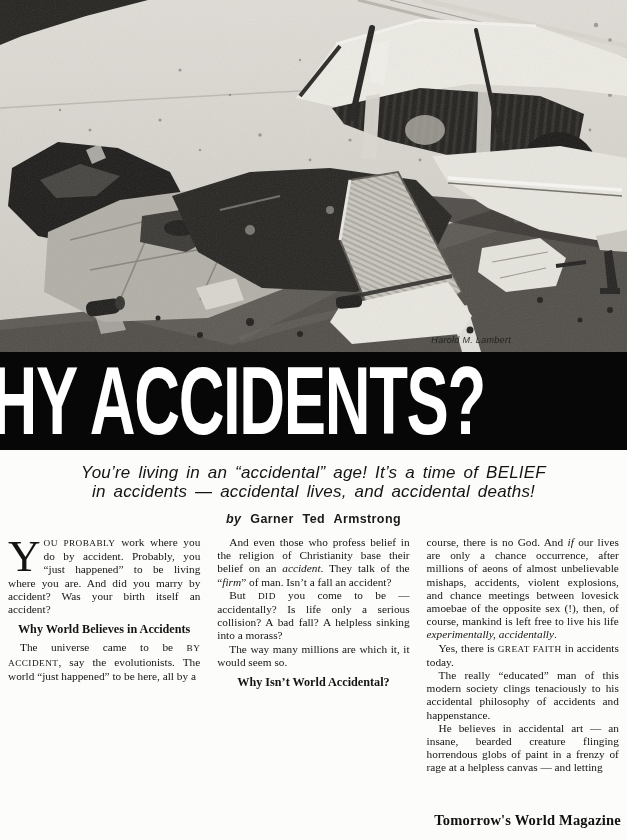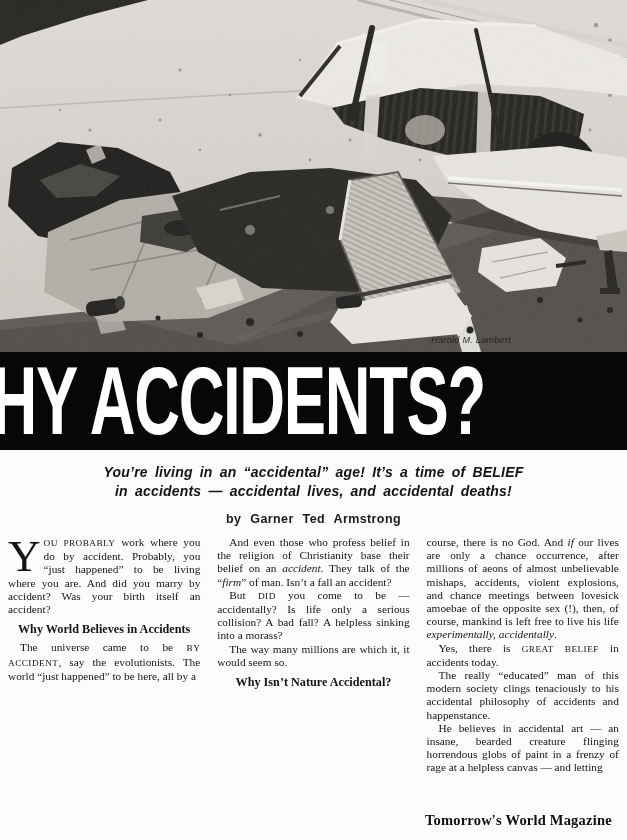--- a/index.html
+++ b/index.html
@@ -12,40 +12,40 @@
   .credit{position:absolute;right:16px;bottom:7px;font:italic 9px "Liberation Sans",sans-serif;
           color:rgba(28,27,24,.92);letter-spacing:.3px;}
 
   
   .banner{height:98px;background:#070707;display:flex;align-items:center;justify-content:flex-end;overflow:hidden;}
   .banner h1{margin:0;color:#ffffff;font-family:"Liberation Sans",sans-serif;font-weight:bold;
              font-size:96px;line-height:.92;letter-spacing:-2px;transform:scaleX(.66);white-space:nowrap;}
 
   
   .standfirst{margin-top:13px;text-align:center;font-family:"Liberation Sans",sans-serif;
-              font-style:italic;font-weight:bold;font-size:14px;line-height:19px;color:#141414;}
+              font-style:italic;font-weight:normal;font-size:17px;line-height:19px;color:#141414;}
   .standfirst p{margin:0;word-spacing:3px;letter-spacing:.2px;}
   .byline{text-align:center;margin-top:11px;font-family:"Liberation Sans",sans-serif;
           font-size:12.5px;font-weight:bold;color:#1a1a1a;word-spacing:5px;letter-spacing:.4px;}
-  .byline .by{}
+  .byline .by{font-style:italic;}
 
   
   .columns{display:flex;gap:17px;padding:10px 7px 0 8px;}
   .col{width:192.3px;font-size:11.3px;line-height:13.2px;text-align:justify;color:#141413;
        hyphens:none;}
   .blk{margin:0;}
   .blk.para{text-indent:12px;}
   .blk.para-flush{text-indent:0;}
   .blk.para-drop{text-indent:0;}
   .blk.heading{font-weight:bold;text-align:center;text-indent:0;font-size:12.2px;margin:7px 0 5px;}
   .dc{float:left;font-size:45px;line-height:37px;padding:2px 3px 0 0;}
   .sc{font-size:.82em;letter-spacing:.45px;margin-top:24px;}
   .i{font-style:italic;}
 
-  .footer{position:absolute;left:425px;top:812px;width:196px;text-align:left;
+  .footer{position:absolute;left:425px;top:812px;width:196px;text-align:right;
           font-weight:bold;font-size:14.5px;letter-spacing:.2px;color:#101010;}
 </style>
 </head>
 <body>
 
 <div class="page">
 
   <figure class="photo">
     <svg width="627" height="352" viewBox="0 0 627 352">
       <defs>
@@ -217,25 +217,25 @@
   <main class="columns">
     <div class="col">
         <p class="blk para-drop"><span class="dc">Y</span><span class="sc">OU PROBABLY</span><span> work where you do by accident. Probably, you “just happened” to be living where you are. And did you marry by accident? Was your birth itself an accident?</span></p>
         <h3 class="blk heading"><span>Why World Believes in Accidents</span></h3>
         <p class="blk para"><span>The universe came to be </span><span class="sc">BY ACCIDENT</span><span>, say the evolutionists. The world “just happened” to be here, all by a</span></p>
       </div>
     <div class="col">
         <p class="blk para"><span>And even those who profess belief in the religion of Christianity base their belief on an </span><span class="i">accident</span><span>. They talk of the “</span><span class="i">firm</span><span>” of man. Isn’t a fall an accident?</span></p>
         <p class="blk para"><span>But </span><span class="sc">DID</span><span> you come to be — accidentally? Is life only a serious collision? A bad fall? A helpless sinking into a morass?</span></p>
         <p class="blk para"><span>The way many millions are which it, it would seem so.</span></p>
-        <h3 class="blk heading"><span>Why Isn’t Nature Accidental?</span></h3>
+        <h3 class="blk heading"><span>Why Isn’t World Accidental?</span></h3>
       </div>
     <div class="col">
         <p class="blk para-flush"><span>course, there is no God. And </span><span class="i">if</span><span> our lives are only a chance occurrence, after millions of aeons of almost unbelievable mishaps, accidents, violent explosions, and chance meetings between lovesick amoebae of the opposite sex (!), then, of course, mankind is left free to live his life </span><span class="i">experimentally, accidentally</span><span>.</span></p>
-        <p class="blk para"><span>Yes, there is </span><span class="sc">GREAT BELIEF</span><span> in accidents today.</span></p>
+        <p class="blk para"><span>Yes, there is </span><span class="sc">GREAT FAITH</span><span> in accidents today.</span></p>
         <p class="blk para"><span>The really “educated” man of this modern society clings tenaciously to his accidental philosophy of accidents and happenstance.</span></p>
         <p class="blk para"><span>He believes in accidental art — an insane, bearded creature flinging horrendous globs of paint in a frenzy of rage at a helpless canvas — and letting</span></p>
       </div>
   </main>
 
   <div class="footer">Tomorrow's World Magazine</div>
 
 </div>
 
 </body></html>

